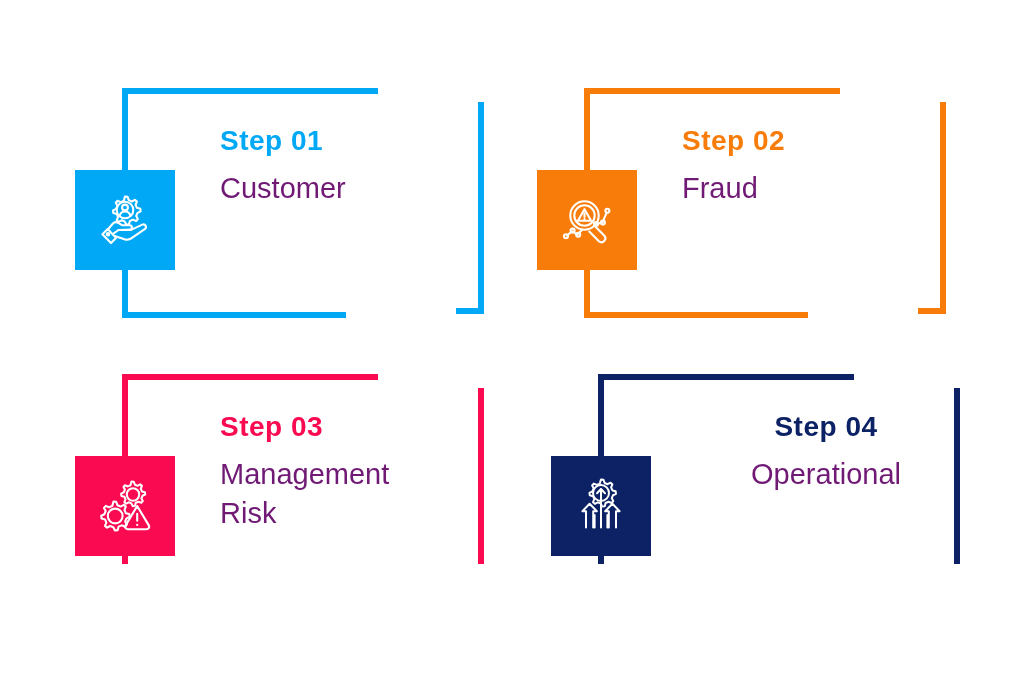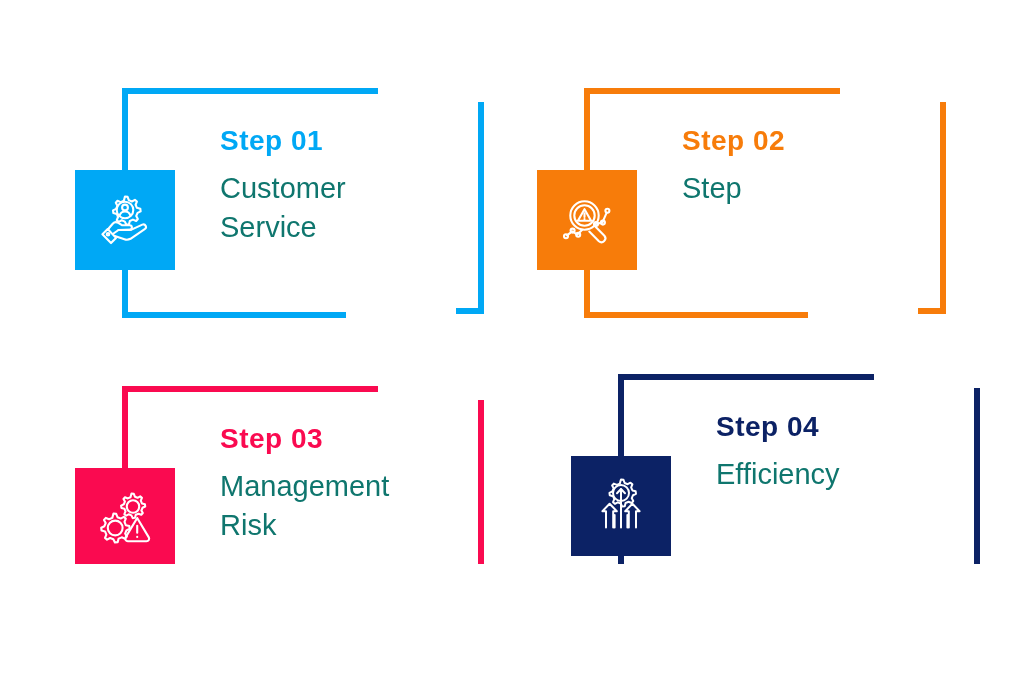--- a/index.html
+++ b/index.html
@@ -22,22 +22,22 @@
   }
 
   
   .step-card {
     position: absolute;
     width: 500px;
     height: 300px;
   }
   .step-card.pos-tl { left: 0px;   top: 0px;   }
   .step-card.pos-tr { left: 462px; top: 0px;   }
-  .step-card.pos-bl { left: 0px;   top: 298px; padding-left: 43px; }
-  .step-card.pos-br { left: 496px; top: 286px; }
+  .step-card.pos-bl { left: 0px;   top: 286px; padding-left: 43px; }
+  .step-card.pos-br { left: 476px; top: 286px; text-align: center; }
 
   
   .bracket-top-corner {
     position: absolute;
     left: 122px;
     top: 88px;
     width: 256px;
     height: 108px;
     border-left: 6px solid var(--accent);
     border-top: 6px solid var(--accent);
@@ -103,21 +103,21 @@
     font-weight: bold;
     letter-spacing: 0.5px;
     color: var(--accent);
     line-height: 1.18;
     margin: 0 0 12px 0;
     white-space: nowrap;
   }
   .step-title {
     font-size: 29px;
     font-weight: normal;
-    color: #0f766e;
+    color: #701a75;
     line-height: 1.34;
     margin: 0;
   }
   .step-card.wide .step-text { width: 260px; }
 </style>
 </head>
 <body>
 
 <div id="canvas">
 
@@ -144,21 +144,20 @@
           <path d="M14.7 41.0 l8.3 8.9 -5.0 5.2 -8.6-8.9 z"></path>
           <circle cx="15.0" cy="46.2" r="1.25"></circle>
         </svg>
       </span>
     </div>
 
     <div class="step-text">
       <div class="step-label">Step 01</div>
       <div class="step-title">
         <div>Customer</div>
-        <div>Service</div>
       </div>
     </div>
   </div>
 
   <div class="step-card pos-tr wide" style="--accent:#F77C0A">
     <div class="bracket-top-corner"></div>
     <div class="bracket-bottom-corner"></div>
     <div class="bracket-right-bar"></div>
 
     <div class="icon-tile">
@@ -183,21 +182,21 @@
           <circle cx="41.0" cy="36.0" r="2.0"></circle>
           <circle cx="47.9" cy="34.6" r="2.0"></circle>
           <circle cx="52.4" cy="22.8" r="2.0"></circle>
         </svg>
       </span>
     </div>
 
     <div class="step-text">
       <div class="step-label">Step 02</div>
       <div class="step-title">
-        <div>Step</div>
+        <div>Fraud</div>
       </div>
     </div>
   </div>
 
   <div class="step-card pos-bl wide" style="--accent:#FA0A50">
     <div class="bracket-top-corner"></div>
     <div class="bracket-bottom-corner"></div>
     <div class="bracket-right-bar"></div>
 
     <div class="icon-tile">
@@ -249,18 +248,18 @@
 
           <path d="M25.6 53.5 V41.0"></path>
           <path d="M38.4 53.5 V41.0"></path>
         </svg>
       </span>
     </div>
 
     <div class="step-text">
       <div class="step-label">Step 04</div>
       <div class="step-title">
-        <div>Efficiency</div>
+        <div>Operational</div>
       </div>
     </div>
   </div>
 
 </div>
 
 </body></html>

